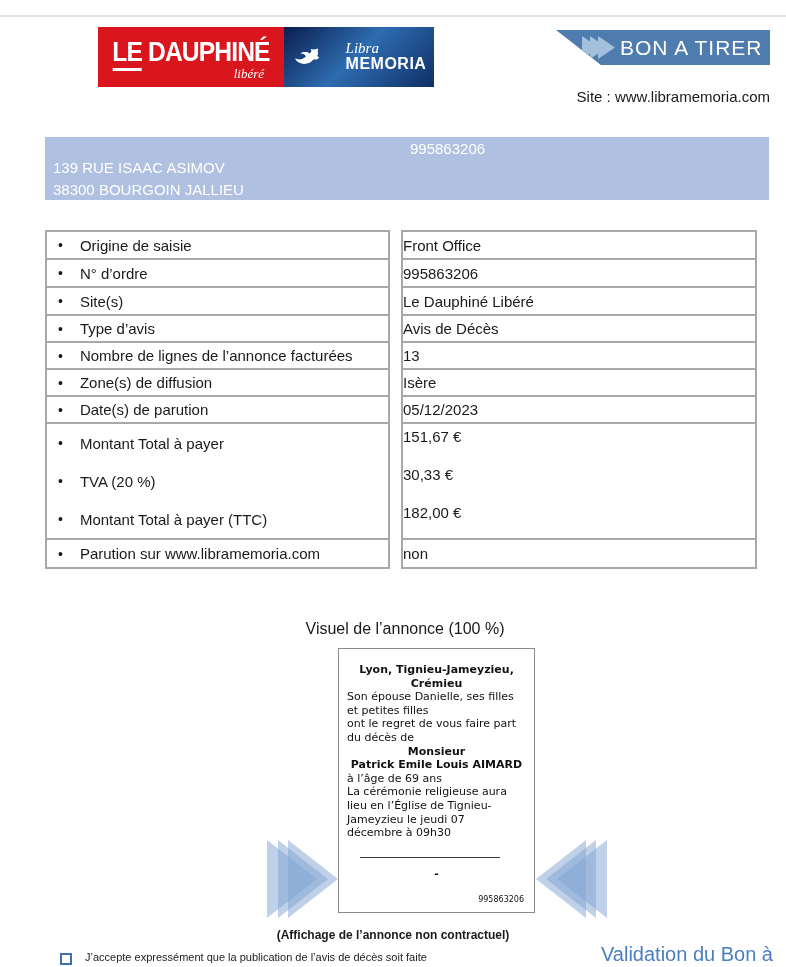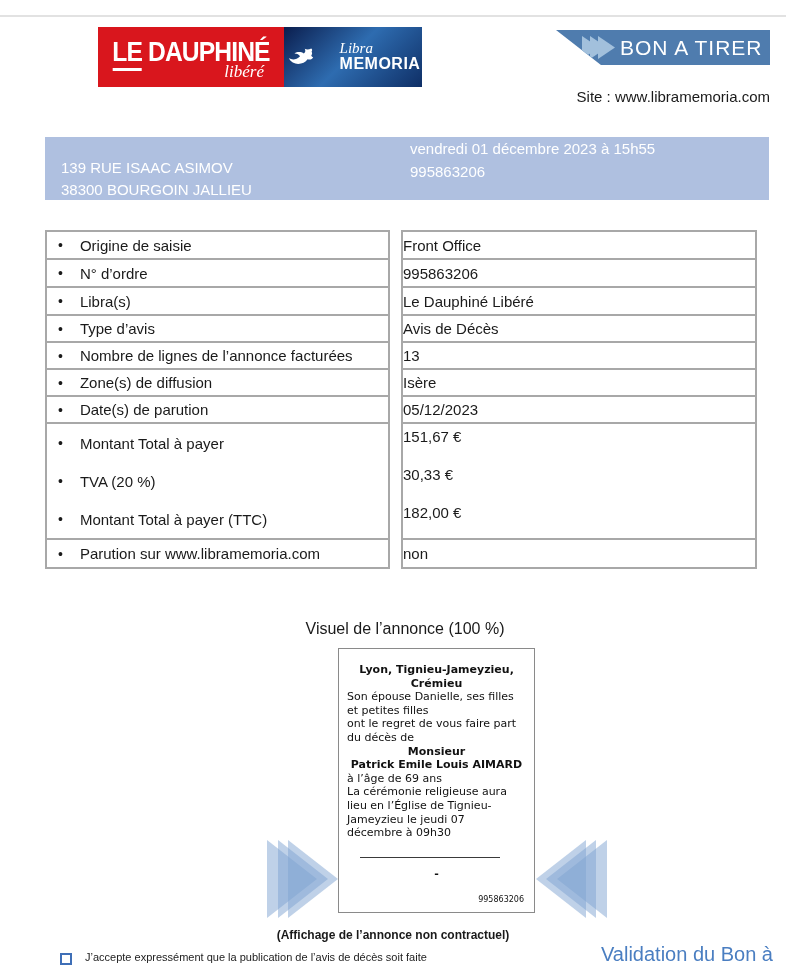--- a/index.html
+++ b/index.html
@@ -8,41 +8,41 @@
 
   .top-rule{position:absolute;left:0;top:15px;width:786px;height:2px;background:#e2e2e2;}
 
   
   .logo-strip{position:absolute;left:98px;top:27px;display:flex;}
   .dl-box{position:relative;width:186px;height:60px;background:#d9161d;}
   .dl-main{position:absolute;left:0;top:9px;width:100%;text-align:center;color:#fff;
            font-weight:bold;font-size:28px;letter-spacing:-1px;transform:scaleX(.88);white-space:nowrap;}
   .dl-le{border-bottom:3px solid #fff;padding-bottom:1px;}
   .dl-libere{position:absolute;right:20px;bottom:5px;color:#fff;font-style:italic;
-             font-family:"Liberation Serif",serif;font-size:17px;}
-  .lm-box{width:138px;height:60px;display:flex;align-items:center;justify-content:center;gap:24px;
+             font-family:"Liberation Serif",serif;font-size:13px;}
+  .lm-box{width:150px;height:60px;display:flex;align-items:center;justify-content:center;gap:24px;
           background:linear-gradient(135deg,#0b1e4e 0%,#2e6cb0 48%,#0f2f66 100%);}
   .lm-text{color:#fff;line-height:1.05;}
   .lm-libra{font-family:"Liberation Serif",serif;font-style:italic;font-size:15px;}
   .lm-memoria{font-weight:bold;font-size:16px;letter-spacing:.5px;}
 
   
   .bat{position:absolute;left:556px;top:30px;width:214px;height:35px;background:#4f7cae;
        clip-path:polygon(0 0,100% 0,100% 100%,21% 100%);
        display:flex;align-items:center;padding-left:0;}
   .bat-chevrons{display:flex;margin-left:26px;}
   .bat-chevrons span{width:17px;height:23px;background:#a2c0dc;margin-right:-9px;
        clip-path:polygon(0 0,100% 50%,0 100%);}
   .bat-label{color:#fff;font-size:21px;letter-spacing:1px;margin-left:14px;white-space:nowrap;}
 
   .site-label{position:absolute;right:16px;top:88px;font-size:15px;}
 
   
   .banner{position:absolute;left:45px;top:137px;width:724px;height:63px;background:#afc0e0;color:#fff;font-size:15px;}
-  .banner-left{position:absolute;left:16px;top:20px;line-height:22px;}
+  .banner-left{position:absolute;left:8px;top:20px;line-height:22px;}
   .banner-right{position:absolute;left:365px;top:0px;line-height:23px;}
 
   
   table.details{position:absolute;left:45px;top:230px;border-collapse:collapse;table-layout:fixed;font-size:15px;}
   table.details td{border:2px solid #a8a8a8;vertical-align:middle;padding:0;}
   td.lbl{width:341px;}
   td.gap{width:11px;border-top:none!important;border-bottom:none!important;}
   td.val{width:352px;padding-left:14px;}
   .lblrow{display:flex;align-items:center;gap:17px;padding-left:11px;}
   .bullet{font-size:14px;}
@@ -124,21 +124,20 @@
   </div>
 
   <div class="site-label">Site : www.libramemoria.com</div>
 
   <div class="banner">
     <div class="banner-left">
       <div>139 RUE ISAAC ASIMOV</div>
       <div>38300 BOURGOIN JALLIEU</div>
     </div>
     <div class="banner-right">
-      <div>vendredi 01 décembre 2023 à 15h55</div>
       <div>995863206</div>
     </div>
   </div>
 
   <table class="details">
     <tbody>
         <tr class="r">
       <td class="lbl">
             <div class="lblrow">
               <span class="bullet">•</span>
@@ -155,21 +154,21 @@
               <span>N° d’ordre</span>
             </div>
           </td>
       <td class="gap"></td>
       <td class="val">995863206</td>
     </tr>
     <tr class="r">
       <td class="lbl">
             <div class="lblrow">
               <span class="bullet">•</span>
-              <span>Libra(s)</span>
+              <span>Site(s)</span>
             </div>
           </td>
       <td class="gap"></td>
       <td class="val">Le Dauphiné Libéré</td>
     </tr>
     <tr class="r2">
       <td class="lbl">
             <div class="lblrow">
               <span class="bullet">•</span>
               <span>Type d’avis</span>

